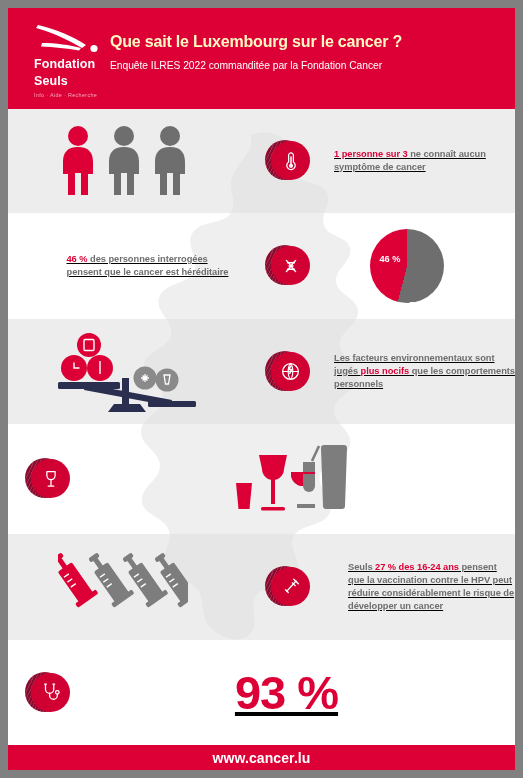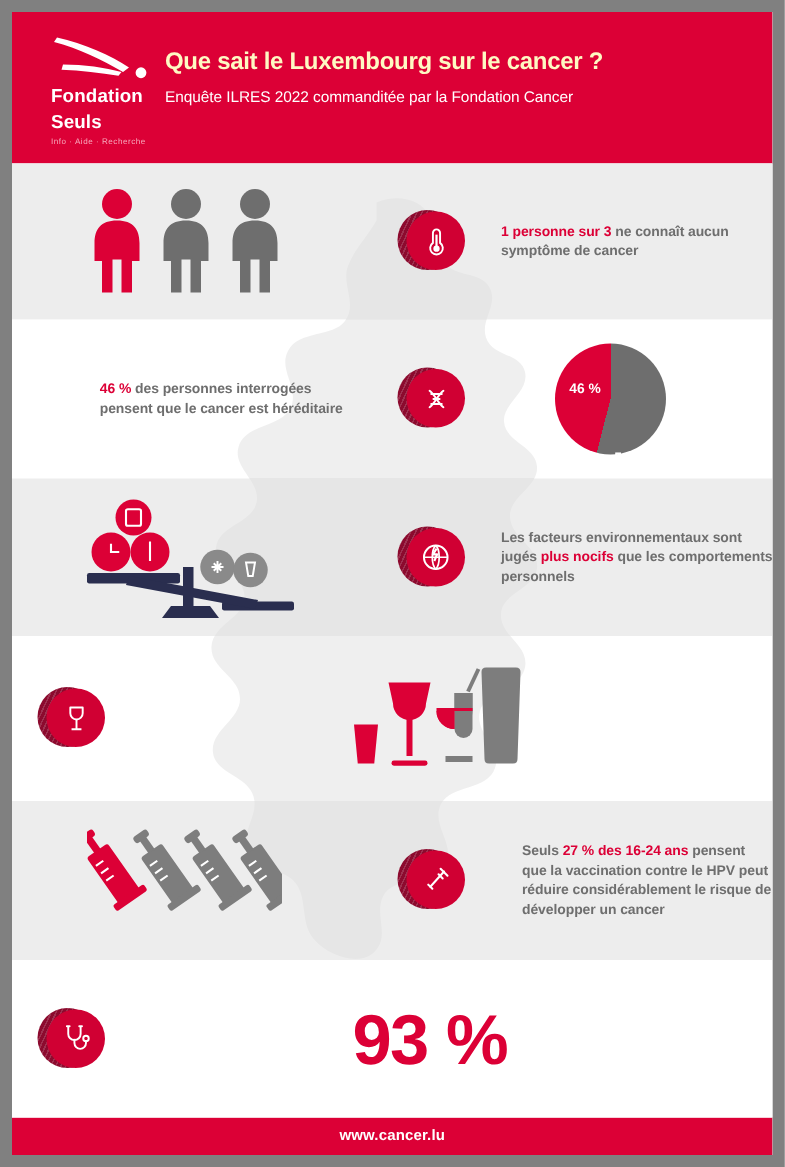--- a/index.html
+++ b/index.html
@@ -54,21 +54,21 @@
     letter-spacing: -.2px;
   }
   .poster-subtitle {
     color: #ffffff;
     font-size: 10.3px;
     margin-top: 9px;
     letter-spacing: -.05px;
   }
 
   
-  .body-area { position: relative; height: 636px; background: #ffffff; }
+  .body-area { position: relative; height: 636px; background: #ffffff; text-decoration: underline; }
   .map-layer {
     position: absolute; left: 0; top: 0;
     width: 507px; height: 636px;
     z-index: 0; pointer-events: none;
   }
   .rows-layer { position: relative; z-index: 1; }
 
   .row {
     position: relative;
     display: flex;
@@ -131,21 +131,21 @@
     font-weight: bold;
   }
 
   
   .footer {
     height: 25px;
     background: #DC0036;
     display: flex; align-items: center; justify-content: center;
   }
   .footer-text {
-    color: #ffffff; font-size: 10px; font-weight: bold; letter-spacing: .1px;
+    color: #ffffff; font-size: 14px; font-weight: bold; letter-spacing: .1px;
   }
 </style>
 </head>
 <body>
 
 <div id="poster">
 
   <div class="header">
     <div class="logo-block">
       <svg class="logo-mark" viewBox="0 0 66 30">

